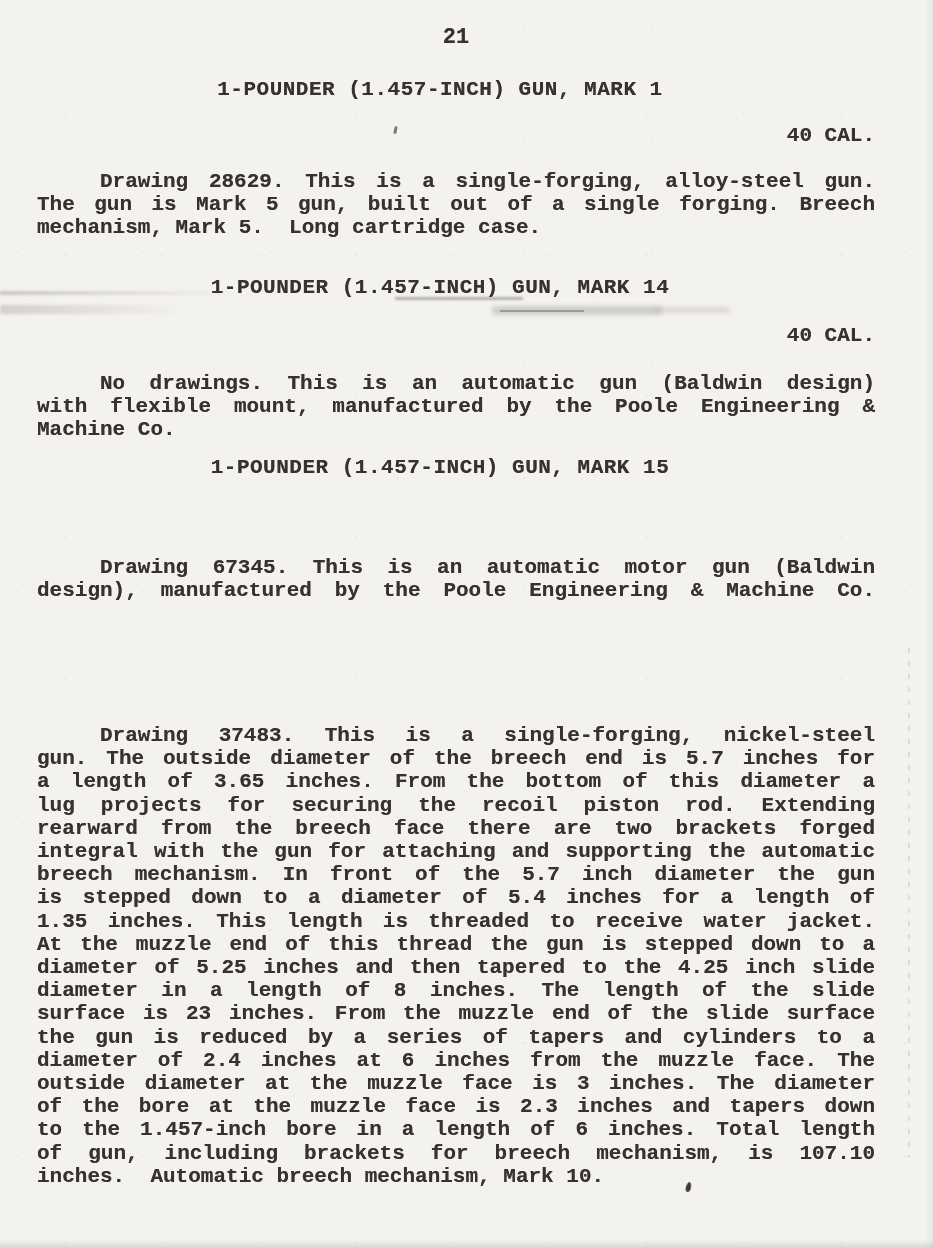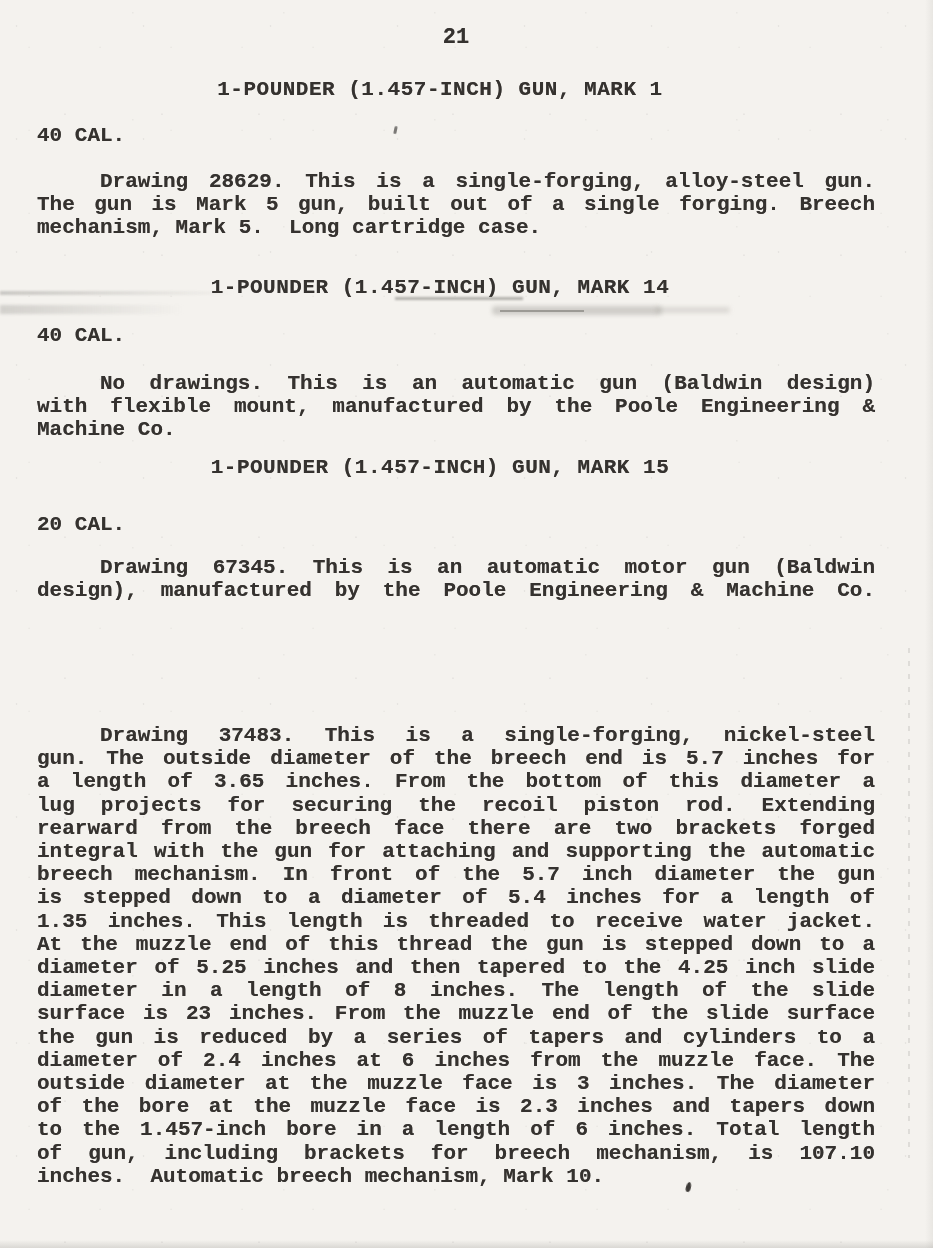--- a/index.html
+++ b/index.html
@@ -20,21 +20,21 @@
     color:#35322f;
   }
   .t{
     position:absolute;
     font-size:21px;
     line-height:23.2px;
     text-shadow:0 0 .6px rgba(53,50,47,.65);
   }
   .pageno{left:0;width:912px;text-align:center;top:26px;font-size:22px;}
   .heading{left:21px;width:838px;text-align:center;letter-spacing:.5px;}
-  .cal{left:37px;width:838px;text-align:left;}
+  .cal{left:37px;width:838px;text-align:right;}
   .para{left:37px;width:838px;}
   .para-body{
     white-space:pre-line;
     text-align:justify;
     text-align-last:justify;
     text-indent:63px;
   }
   .para-last{white-space:pre-wrap;}
   
   .pos-h1{top:78px;}   .pos-c1{top:124px;}  .pos-p1{top:170px;}
@@ -87,21 +87,20 @@
 
   <div class="t heading pos-h2">1-POUNDER (1.457-INCH) GUN, MARK 14</div>
   <div class="t cal pos-c2">40 CAL.</div>
   <div class="t para pos-p2">
     <div class="para-body">No drawings. This is an automatic gun (Baldwin design)
 with flexible mount, manufactured by the Poole Engineering &amp;</div>
     <div class="para-last">Machine Co.</div>
   </div>
 
   <div class="t heading pos-h3">1-POUNDER (1.457-INCH) GUN, MARK 15</div>
-  <div class="t cal pos-c3">20 CAL.</div>
   <div class="t para pos-p3">
     <div class="para-body">Drawing 67345. This is an automatic motor gun (Baldwin
 design), manufactured by the Poole Engineering &amp; Machine Co.</div>
     <div class="para-last"></div>
   </div>
 
   <div class="t para pos-p4">
     <div class="para-body">Drawing 37483. This is a single-forging, nickel-steel
 gun. The outside diameter of the breech end is 5.7 inches for
 a length of 3.65 inches. From the bottom of this diameter a

